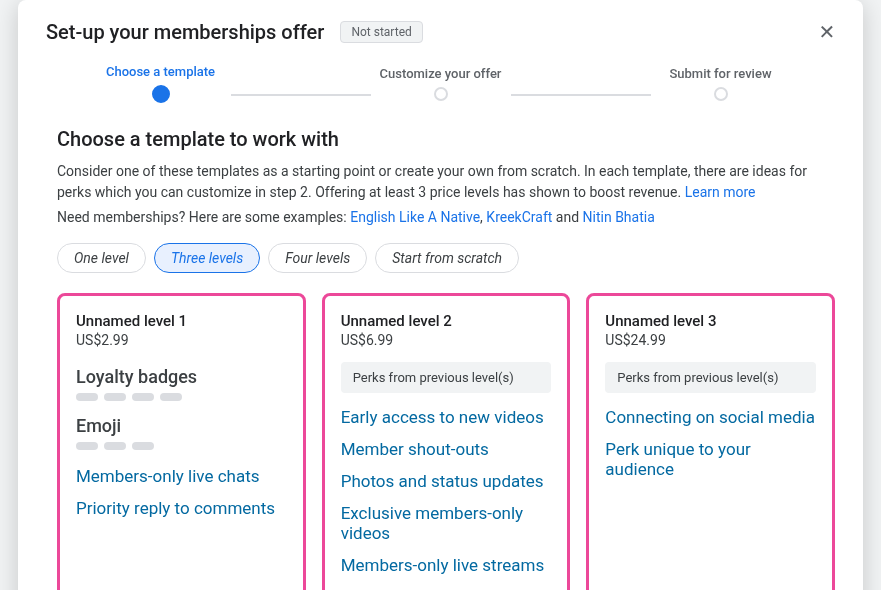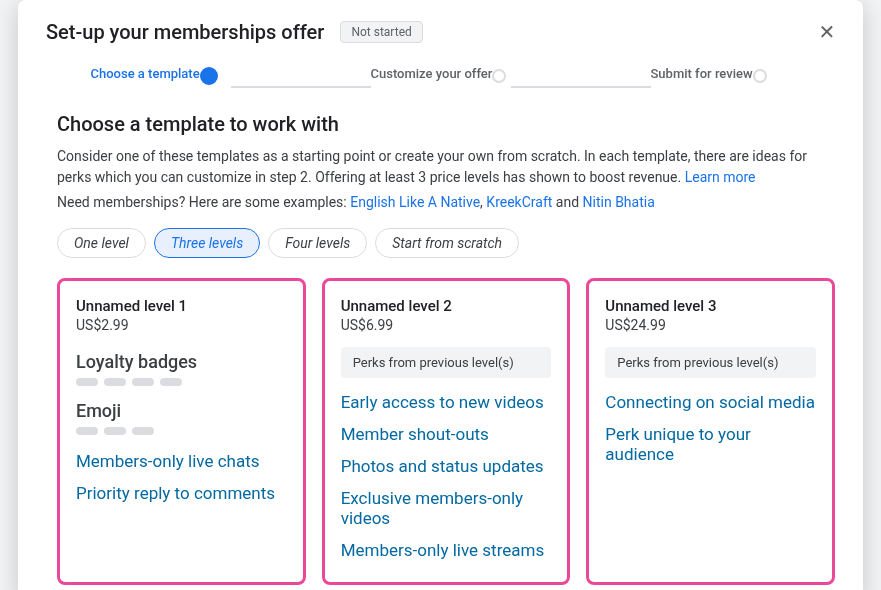--- a/index.html
+++ b/index.html
@@ -70,21 +70,21 @@
     }
     .stepper-inner {
       display: flex;
       align-items: center;
       width: 100%;
       max-width: 700px;
       position: relative;
     }
     .step {
       display: flex;
-      flex-direction: row;
+      flex-direction: column;
       align-items: center;
       flex: 1;
       position: relative;
       z-index: 1;
     }
     .step-label {
       font-size: 13px;
       margin-bottom: 6px;
       font-weight: 500;
     }

